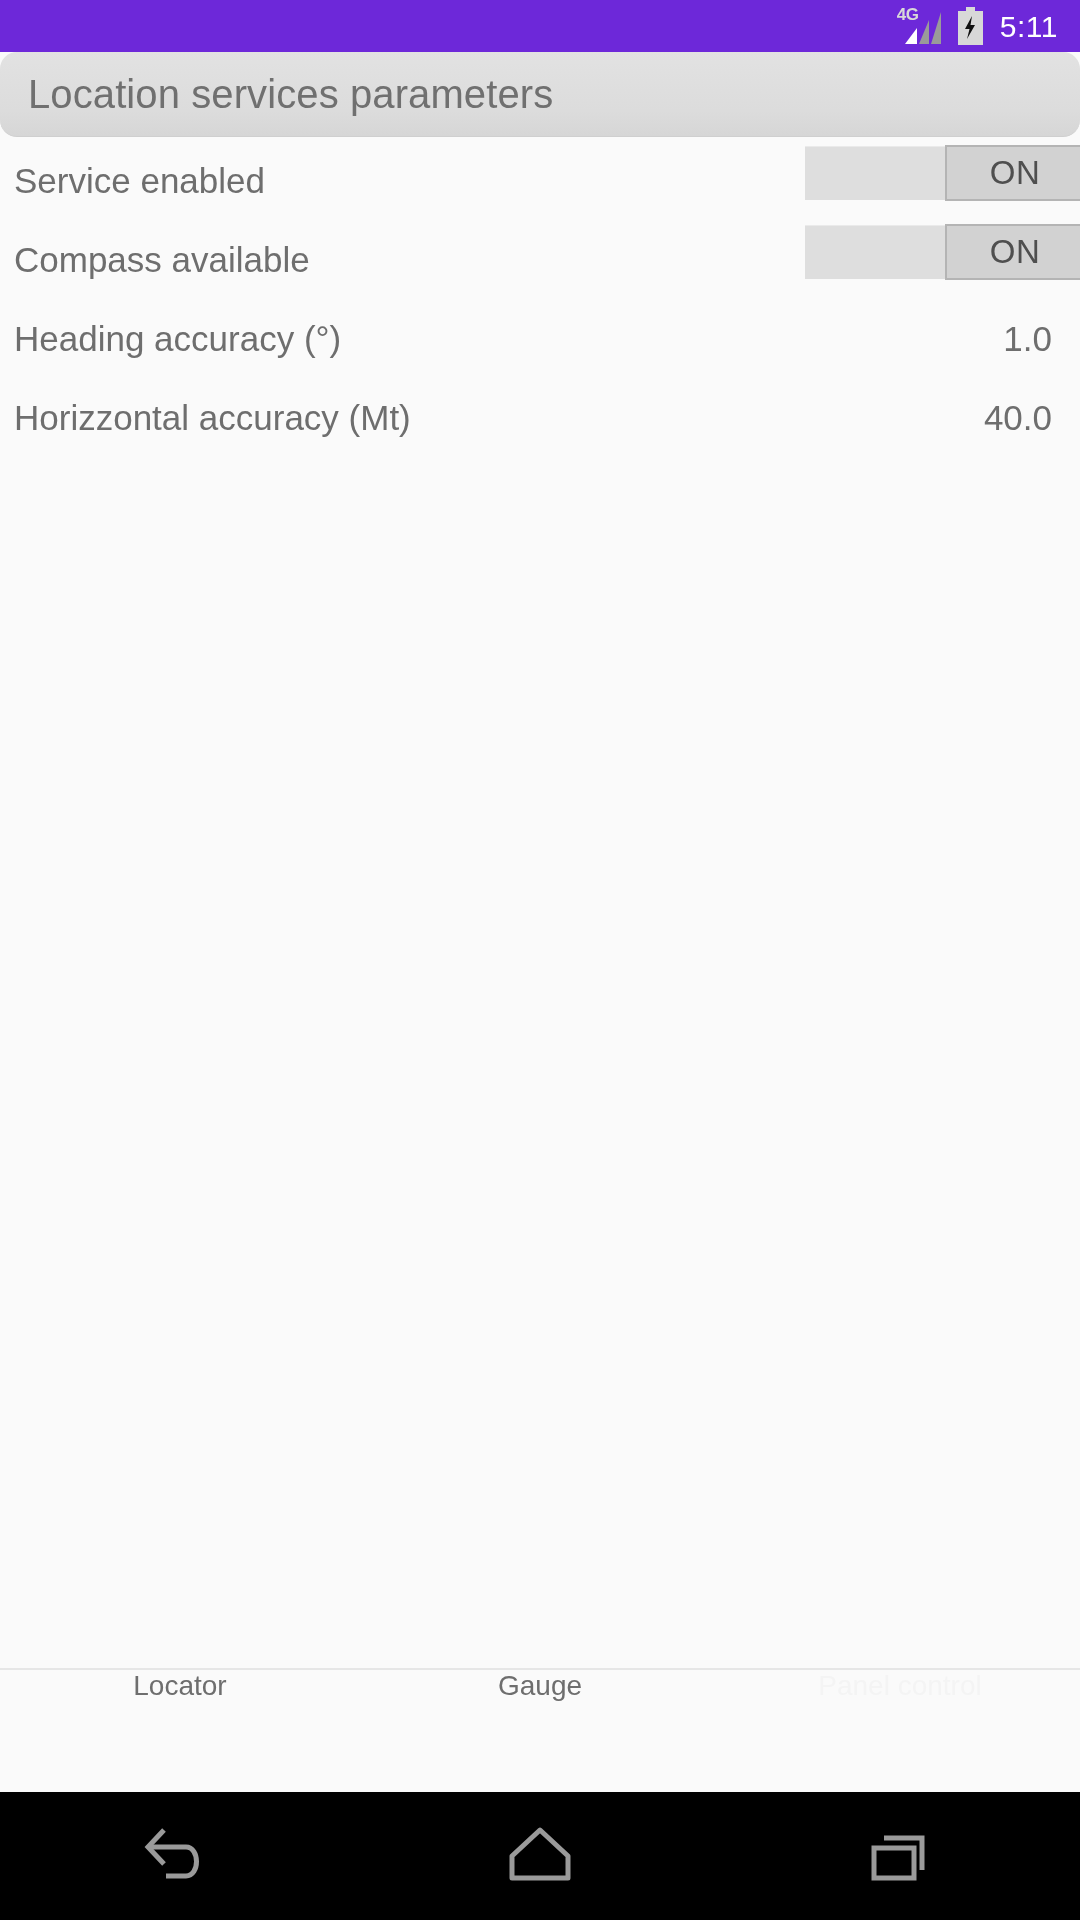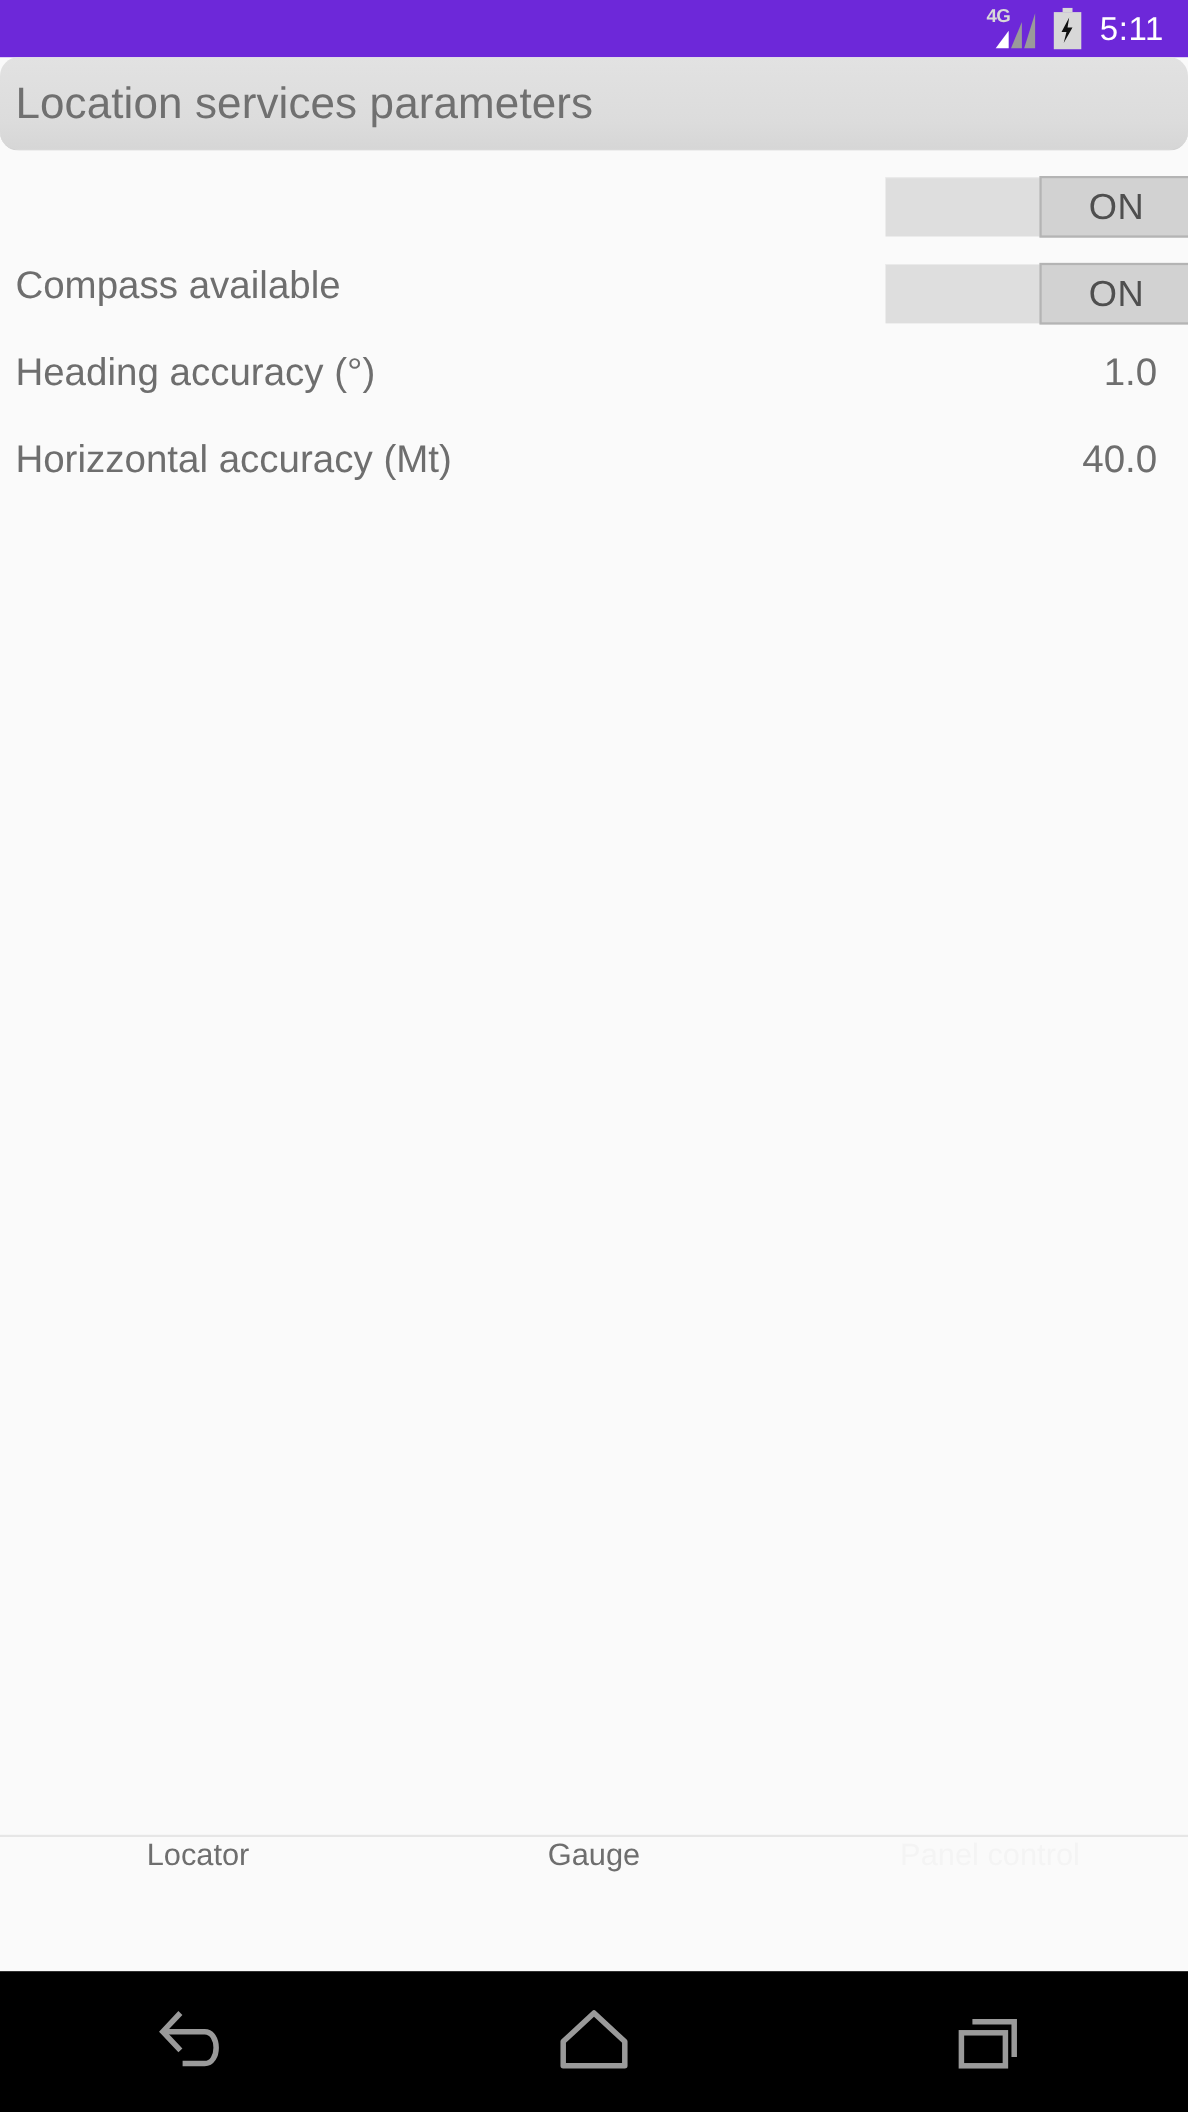--- a/index.html
+++ b/index.html
@@ -40,21 +40,21 @@
     color:#ffffff; font-size:30px; line-height:35px;
     letter-spacing:0.5px; padding-left:2px;
   }
 
   
   .action-bar {
     height:85px;
     background:linear-gradient(to bottom,#e2e2e2 0%,#dcdcdc 70%,#d6d6d6 100%);
     border-bottom:1px solid #cfcfcf;
     display:flex; align-items:center;
-    padding-left:14px;
+    padding-left:28px;
     flex:0 0 auto;
     border-radius:17px;
   }
   .action-title {
     font-size:40px; color:#707070;
     font-weight:normal; letter-spacing:0.1px;
   }
 
   
   .list {
@@ -75,21 +75,21 @@
   }
   .row-value {
     font-size:35px; color:#6e6e6e;
     padding-right:28px; white-space:nowrap;
   }
   
   .toggle-wrap {
     position:absolute;
     right:0; top:50%;
     transform:translateY(-50%);
-    width:275px; height:70px;margin-top:15px;
+    width:275px; height:70px;
   }
   .toggle-track {
     position:absolute; left:0; top:0;
     width:275px; height:54px;
     background:#dedede;
     box-shadow:inset 0 1px 0 #eaeaea;
   }
   .toggle-thumb {
     position:absolute;
     left:140px; top:-1px;
@@ -161,20 +161,21 @@
     </div>
   </div>
 
   <div class="action-bar">
     <span class="action-title">Location services parameters</span>
   </div>
 
   <div class="list">
 
     <div class="row">
+      <span class="row-label">Service enabled</span>
       <span class="toggle-wrap">
         <span class="toggle-track"></span>
         <span class="toggle-thumb">
           <span class="toggle-thumb-label">ON</span>
         </span>
       </span>
     </div>
 
     <div class="row">
       <span class="row-label">Compass available</span>

